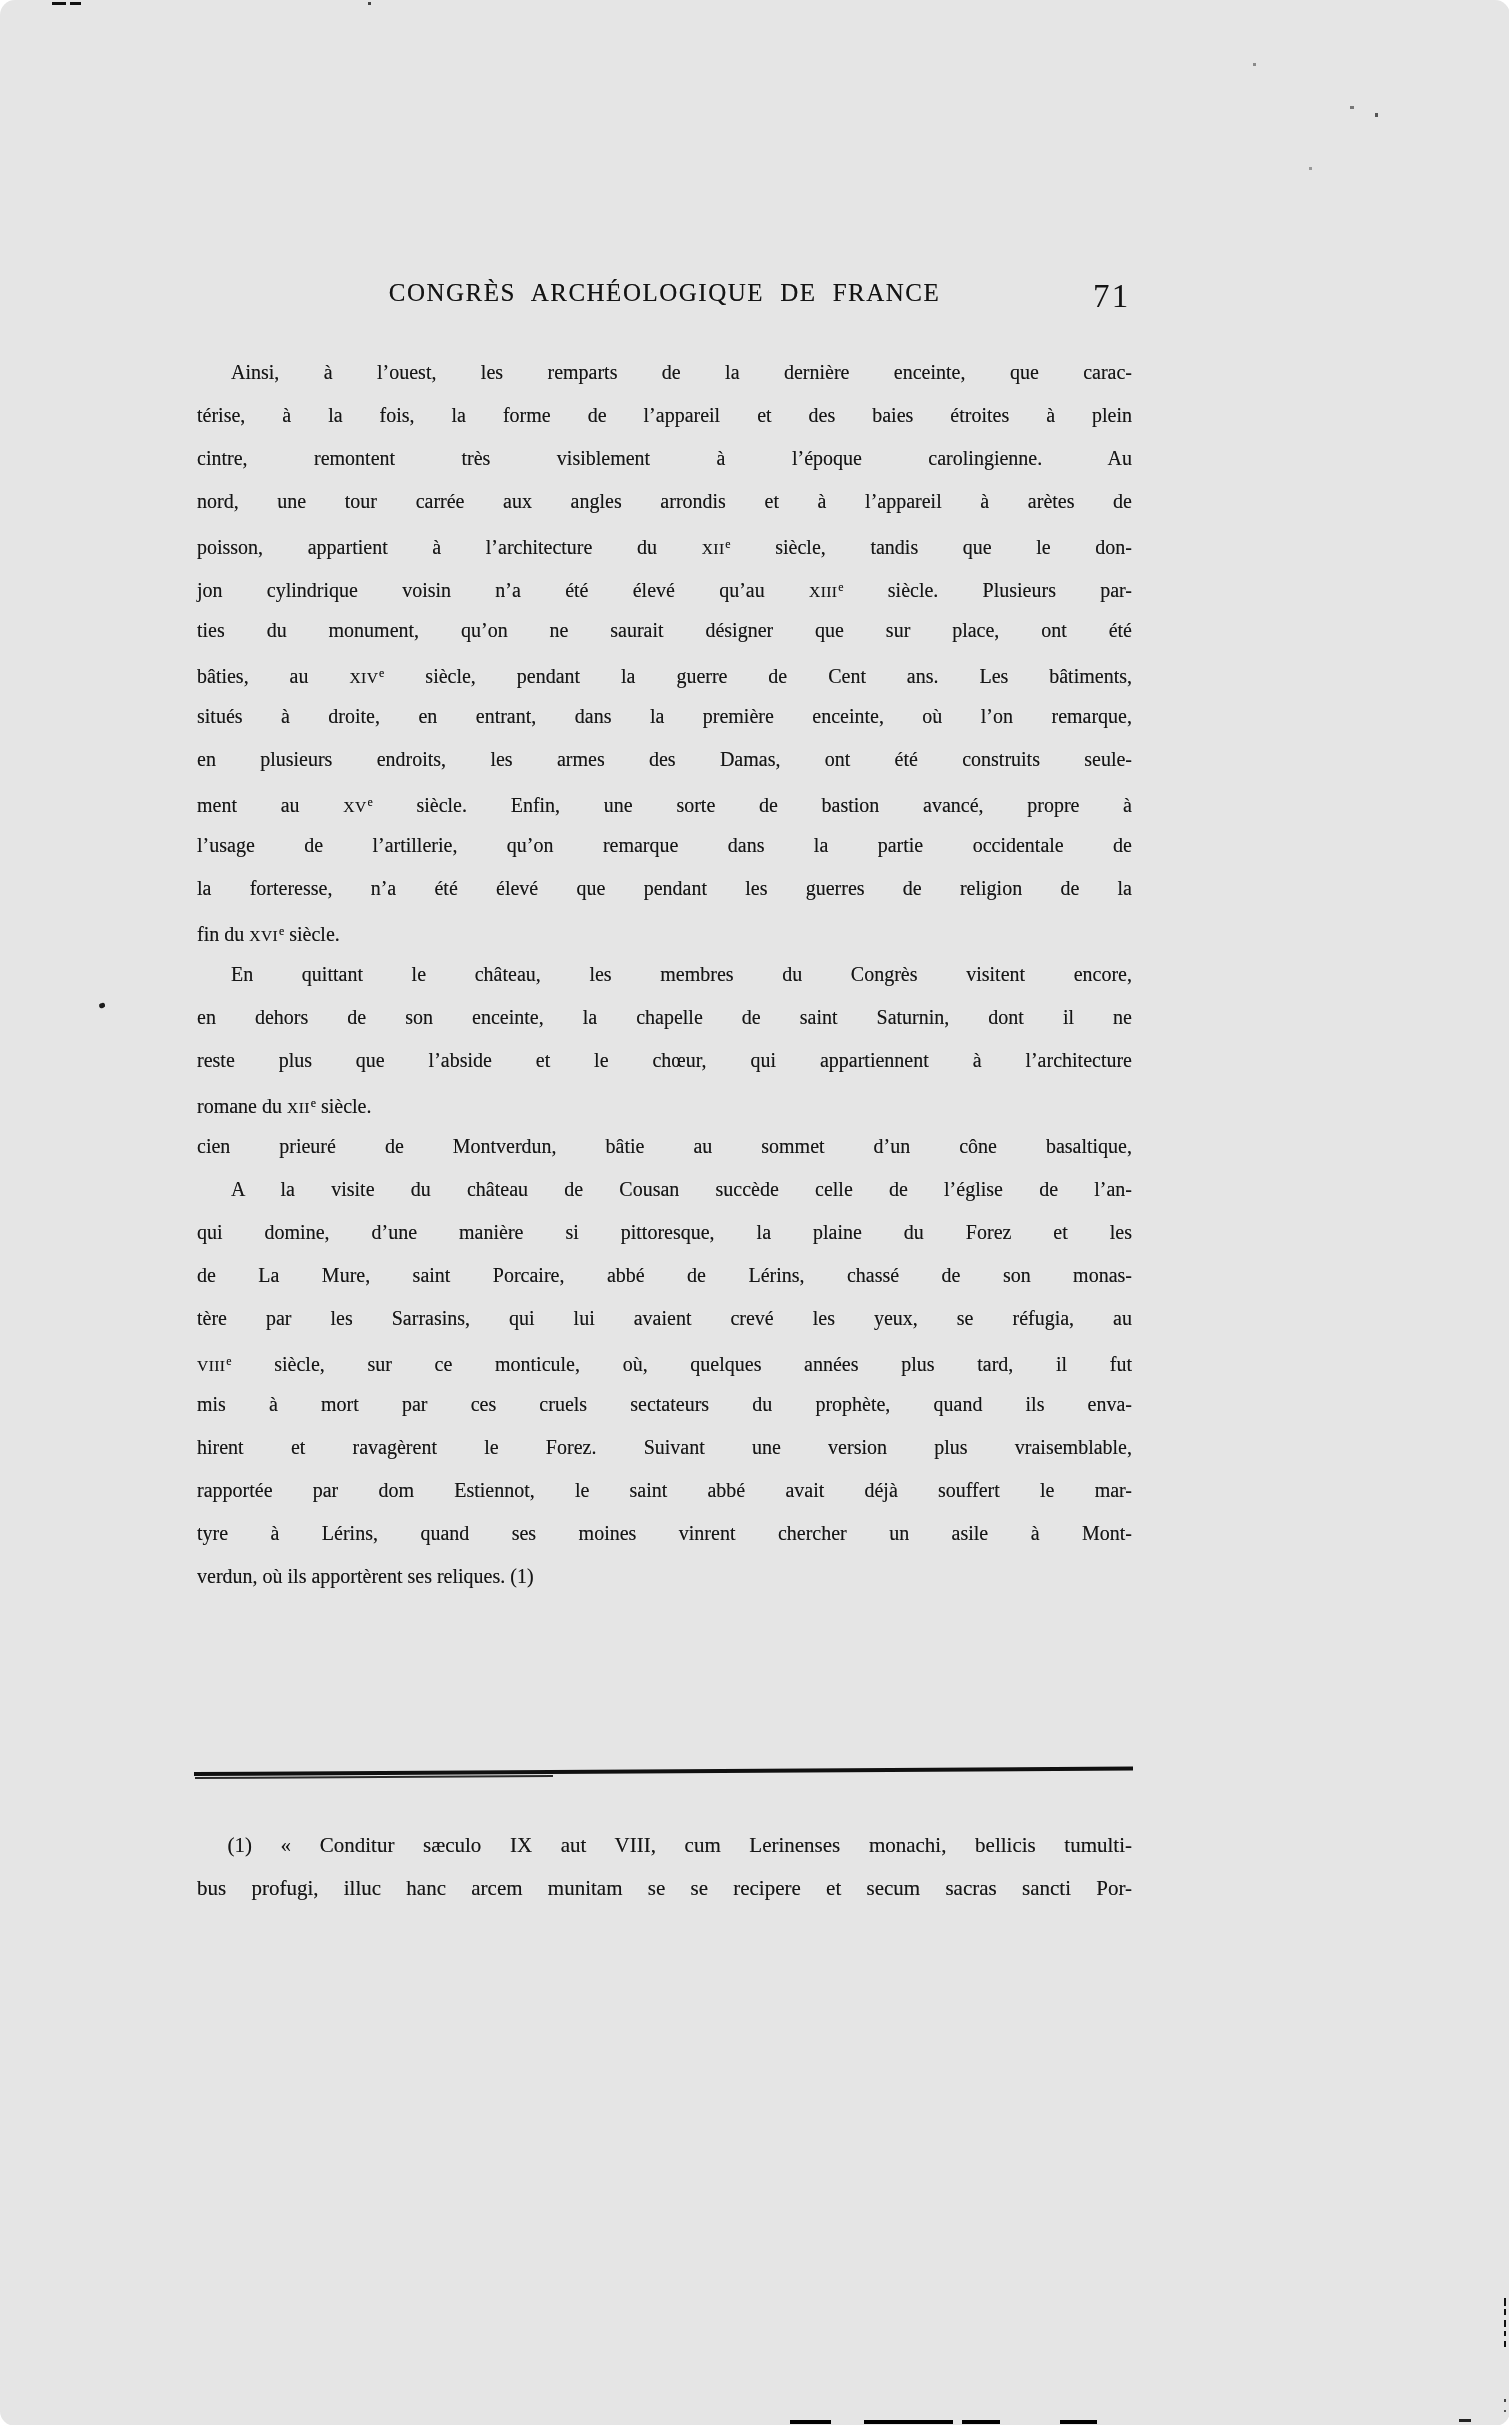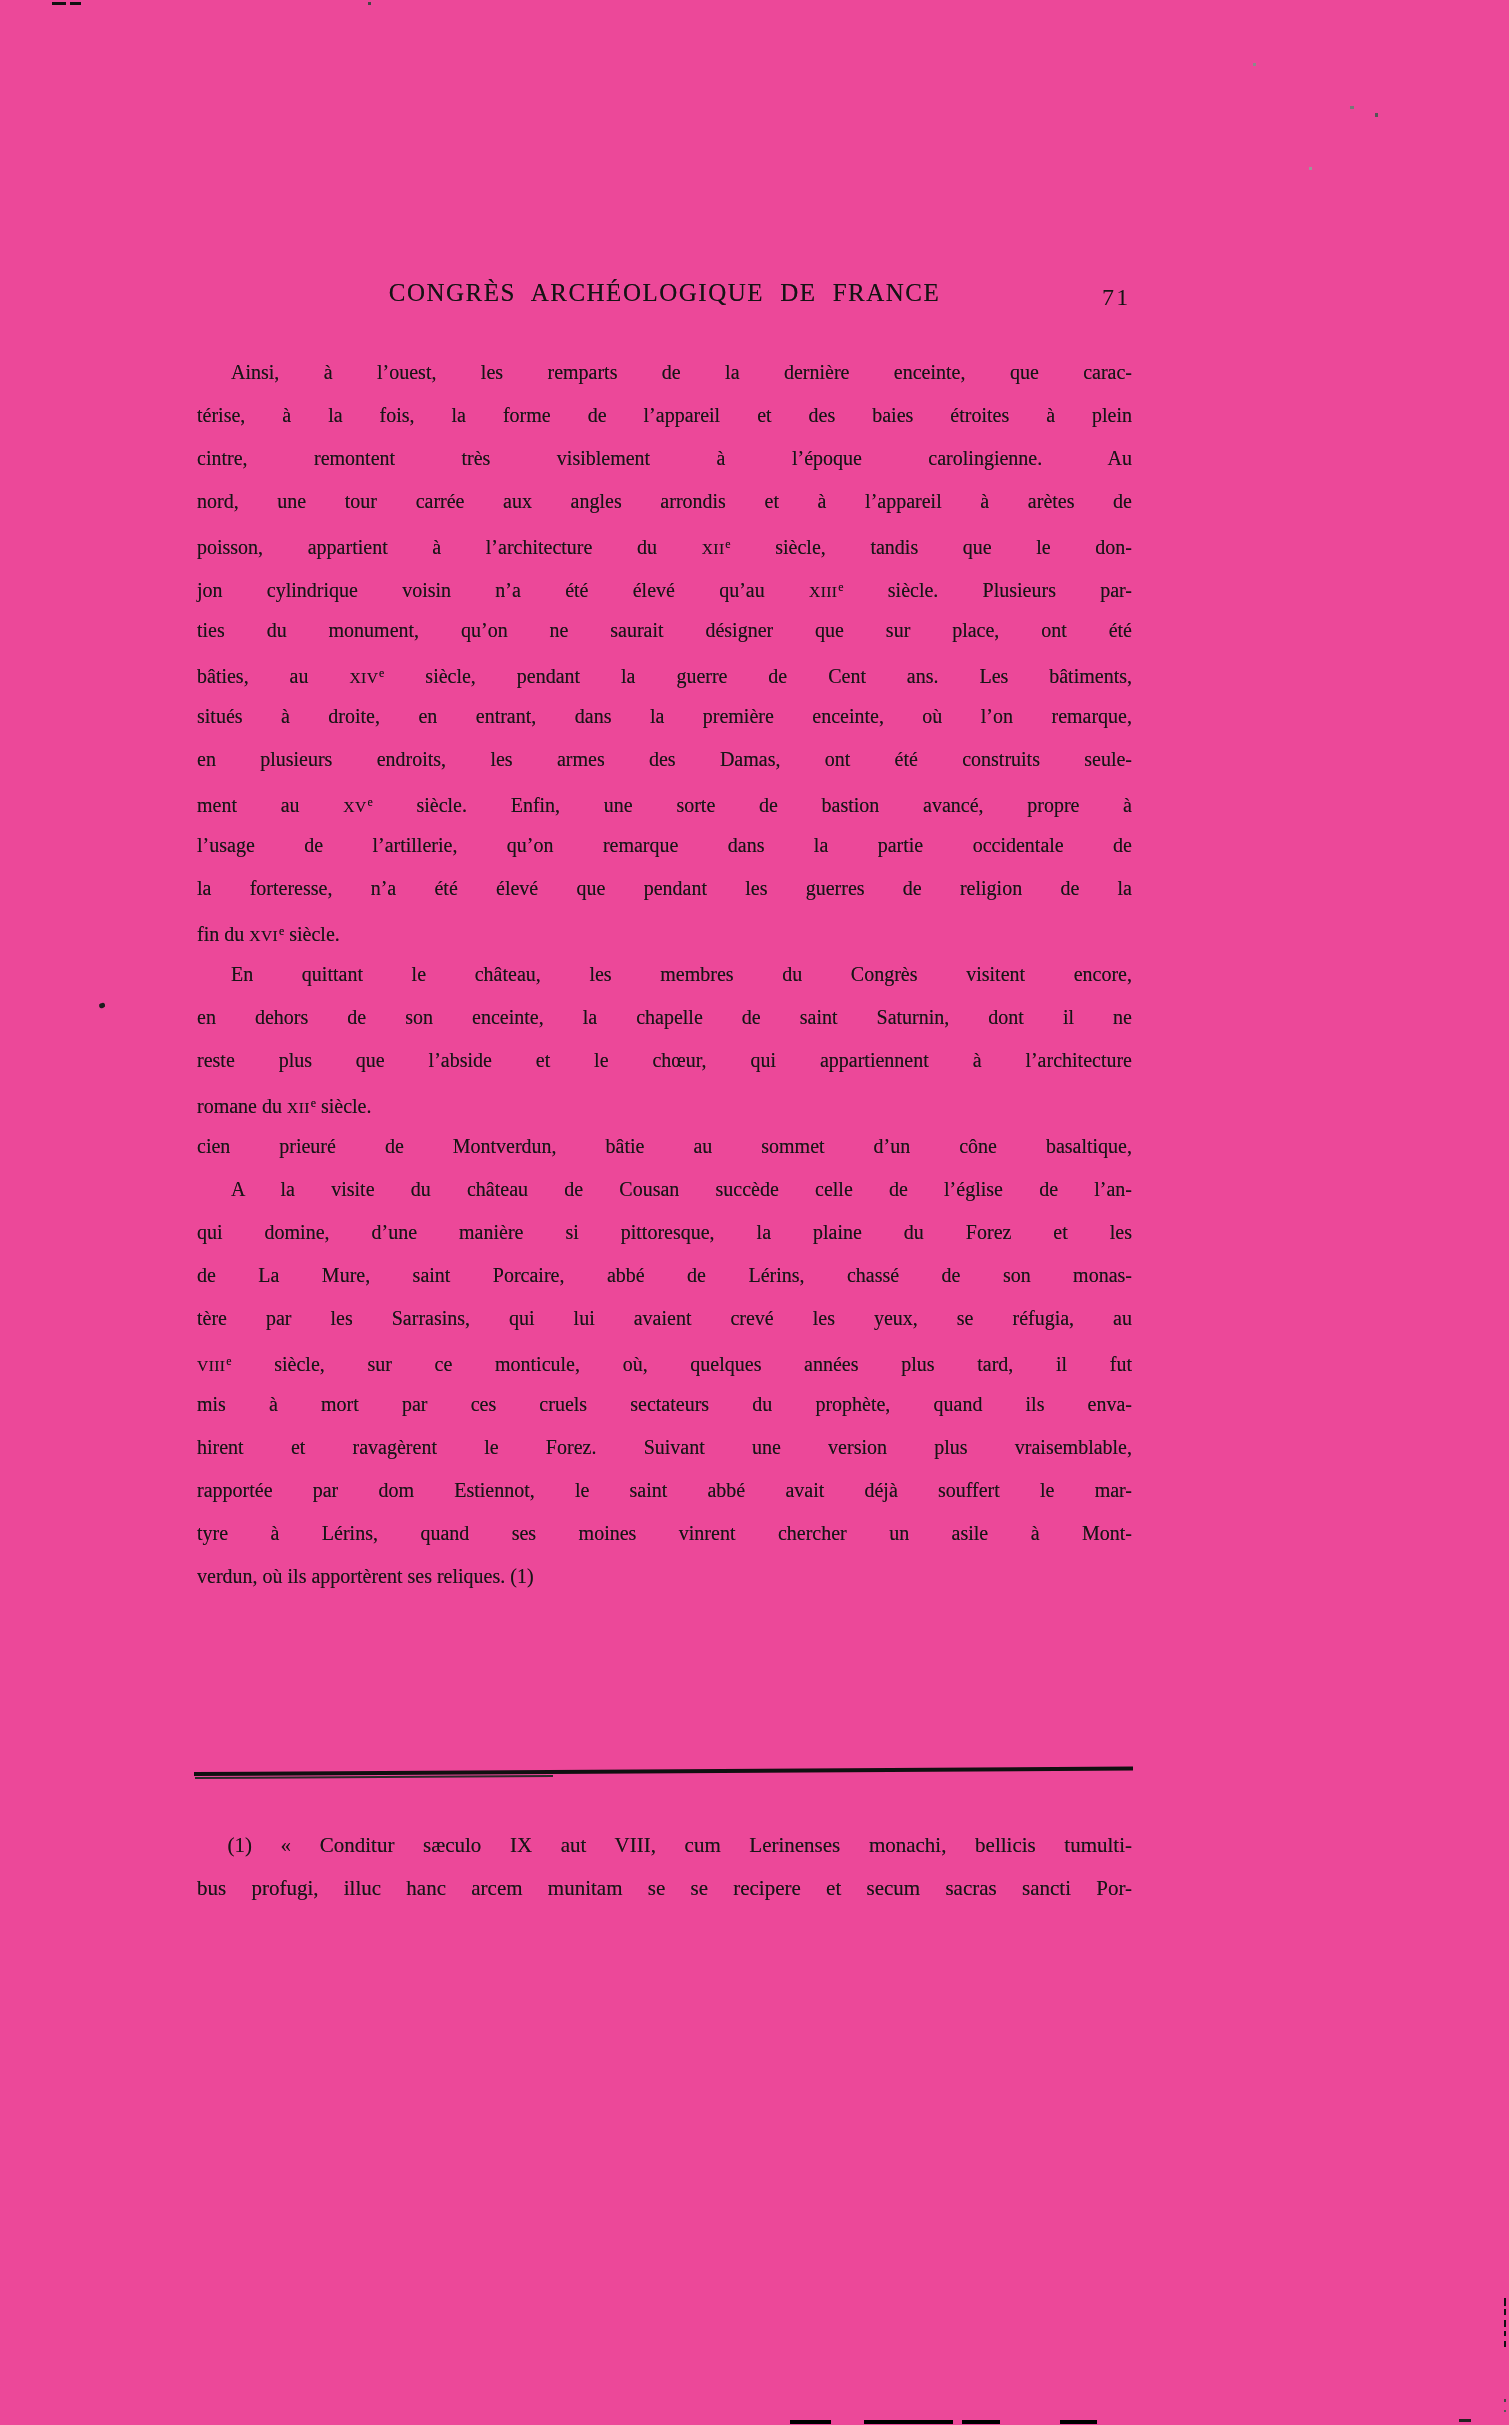--- a/index.html
+++ b/index.html
@@ -1,23 +1,24 @@
 <!DOCTYPE html>
 <html style="font-size:12.2px"><head>
 <meta charset="utf-8">
 <style>
   html, body { margin: 0; padding: 0; background: #ffffff; }
   .page {
     position: relative;
     width: 1510px;
     height: 2426px;
-    background: #ec4899;
+    background: #e5e5e5;
     overflow: hidden;
     font-family: "Liberation Serif", "DejaVu Serif", serif;
     color: #161616;
+    border-radius: 15px;
   }
   
   .running-head-row {
     position: absolute;
     left: 197px;
     top: 279px;
     width: 935px;
     height: 35px;
   }
   .running-head {
@@ -25,24 +26,23 @@
     font-size: 25px;
     letter-spacing: 1.5px;
     word-spacing: 8.4px;
     color: #141414;
     text-shadow: 0 0 0.5px rgba(0,0,0,0.5);
   }
   .page-number {
     position: absolute;
     right: 1.5px;
     top: -1.5px;
-    font-size: 24px;
+    font-size: 33px;
     letter-spacing: 2.3px;
     color: #141414;
-    margin-top: 6px;
   }
   
   .body-text {
     position: absolute;
     left: 197px;
     top: 351px;
     width: 935px;
     font-size: 20px;
     text-shadow: 0 0 0.5px rgba(0,0,0,0.45);
   }

